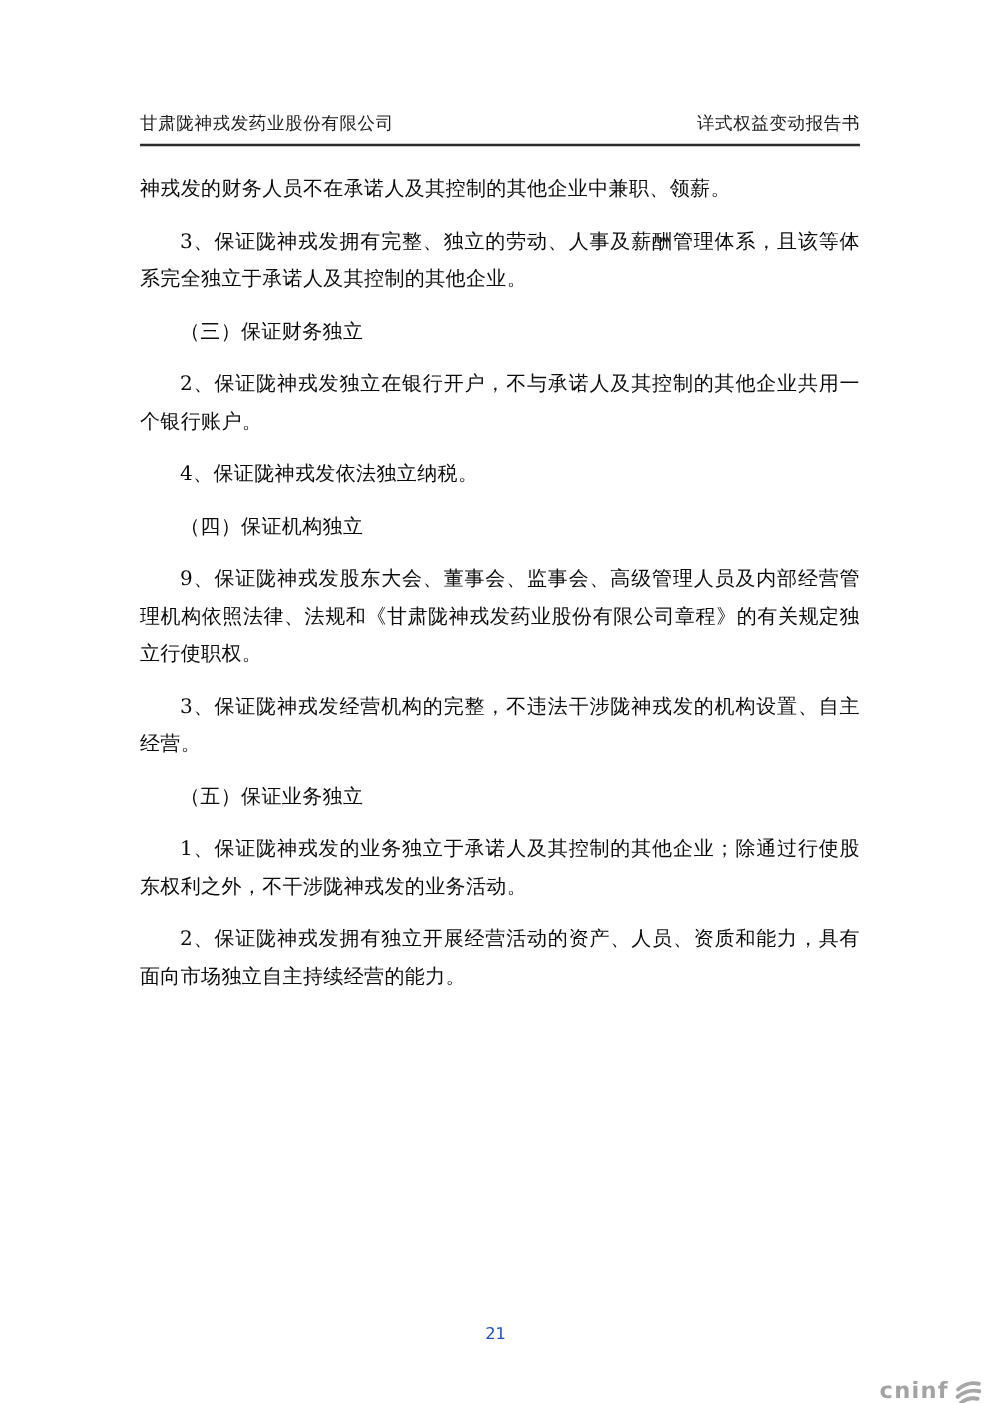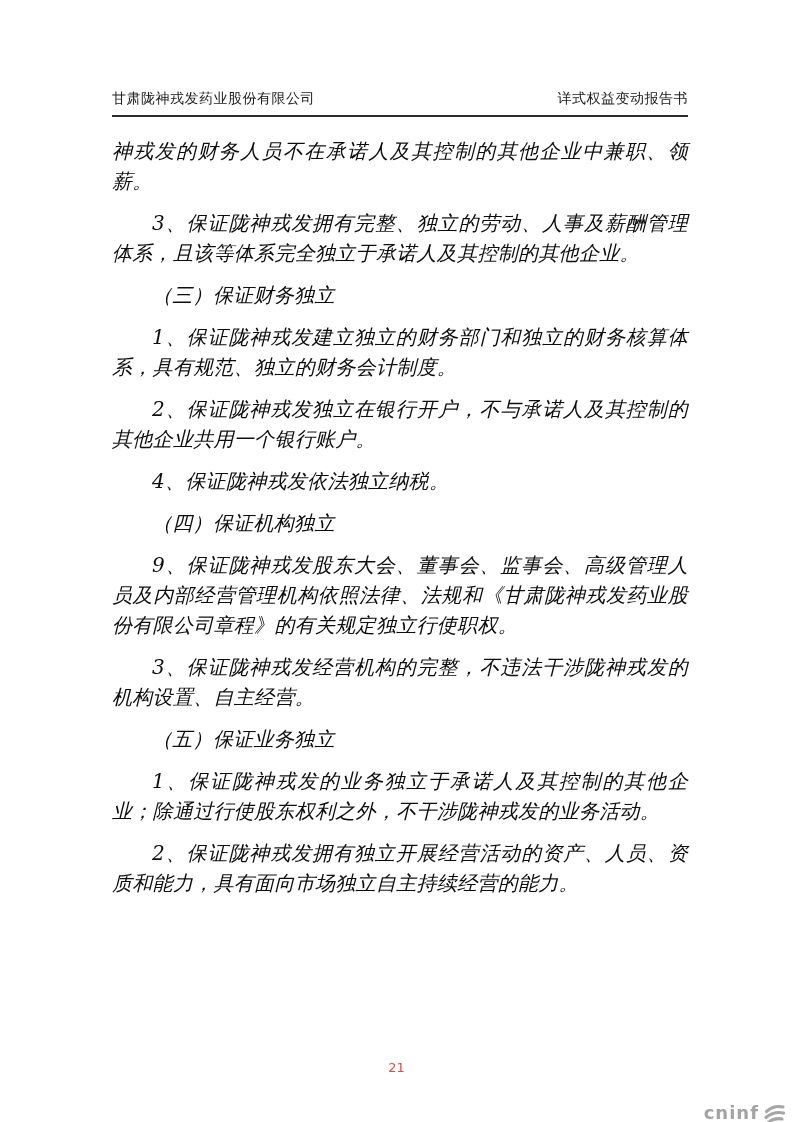--- a/index.html
+++ b/index.html
@@ -30,37 +30,36 @@
     color: #1a1a1a;
     letter-spacing: 0.5px;
   }
   .doc-body {
     position: absolute;
     left: 112px;
     right: 105px;
     top: 96px;
   }
   .para {
-    font-size: 20px;
+    font-size: 16px;
     line-height: 30px;
     margin: 0 0 12px 0;
     text-align: justify;
     color: #0d0d0d;
     letter-spacing: 0.3px;
-    font-style: italic;
   }
   .para.indent { text-indent: 2em; }
   .page-number {
     position: absolute;
     left: 0;
     right: 0;
     top: 1020px;
     text-align: center;
     font-size: 13px;
-    color: #ef4444;
+    color: #1d4ed8;
     font-family: "DejaVu Sans", "Liberation Sans", sans-serif;
   }
   .footer-logo {
     position: absolute;
     right: 8px;
     top: 1064px;
     width: 170px;
     text-align: right;
     color: #a6a6a6;
     font-family: "DejaVu Sans", "Liberation Sans", sans-serif;
@@ -99,21 +98,20 @@
 
   <div class="header">
     <span>甘肃陇神戎发药业股份有限公司</span>
     <span>详式权益变动报告书</span>
   </div>
 
   <main class="doc-body" id="doc-body">
       <p class="para">神戎发的财务人员不在承诺人及其控制的其他企业中兼职、领薪。</p>
       <p class="para indent">3、保证陇神戎发拥有完整、独立的劳动、人事及薪酬管理体系，且该等体系完全独立于承诺人及其控制的其他企业。</p>
       <p class="para indent">（三）保证财务独立</p>
-      <p class="para indent">1、保证陇神戎发建立独立的财务部门和独立的财务核算体系，具有规范、独立的财务会计制度。</p>
       <p class="para indent">2、保证陇神戎发独立在银行开户，不与承诺人及其控制的其他企业共用一个银行账户。</p>
       <p class="para indent">4、保证陇神戎发依法独立纳税。</p>
       <p class="para indent">（四）保证机构独立</p>
       <p class="para indent">9、保证陇神戎发股东大会、董事会、监事会、高级管理人员及内部经营管理机构依照法律、法规和《甘肃陇神戎发药业股份有限公司章程》的有关规定独立行使职权。</p>
       <p class="para indent">3、保证陇神戎发经营机构的完整，不违法干涉陇神戎发的机构设置、自主经营。</p>
       <p class="para indent">（五）保证业务独立</p>
       <p class="para indent">1、保证陇神戎发的业务独立于承诺人及其控制的其他企业；除通过行使股东权利之外，不干涉陇神戎发的业务活动。</p>
       <p class="para indent">2、保证陇神戎发拥有独立开展经营活动的资产、人员、资质和能力，具有面向市场独立自主持续经营的能力。</p>
     </main>
 

